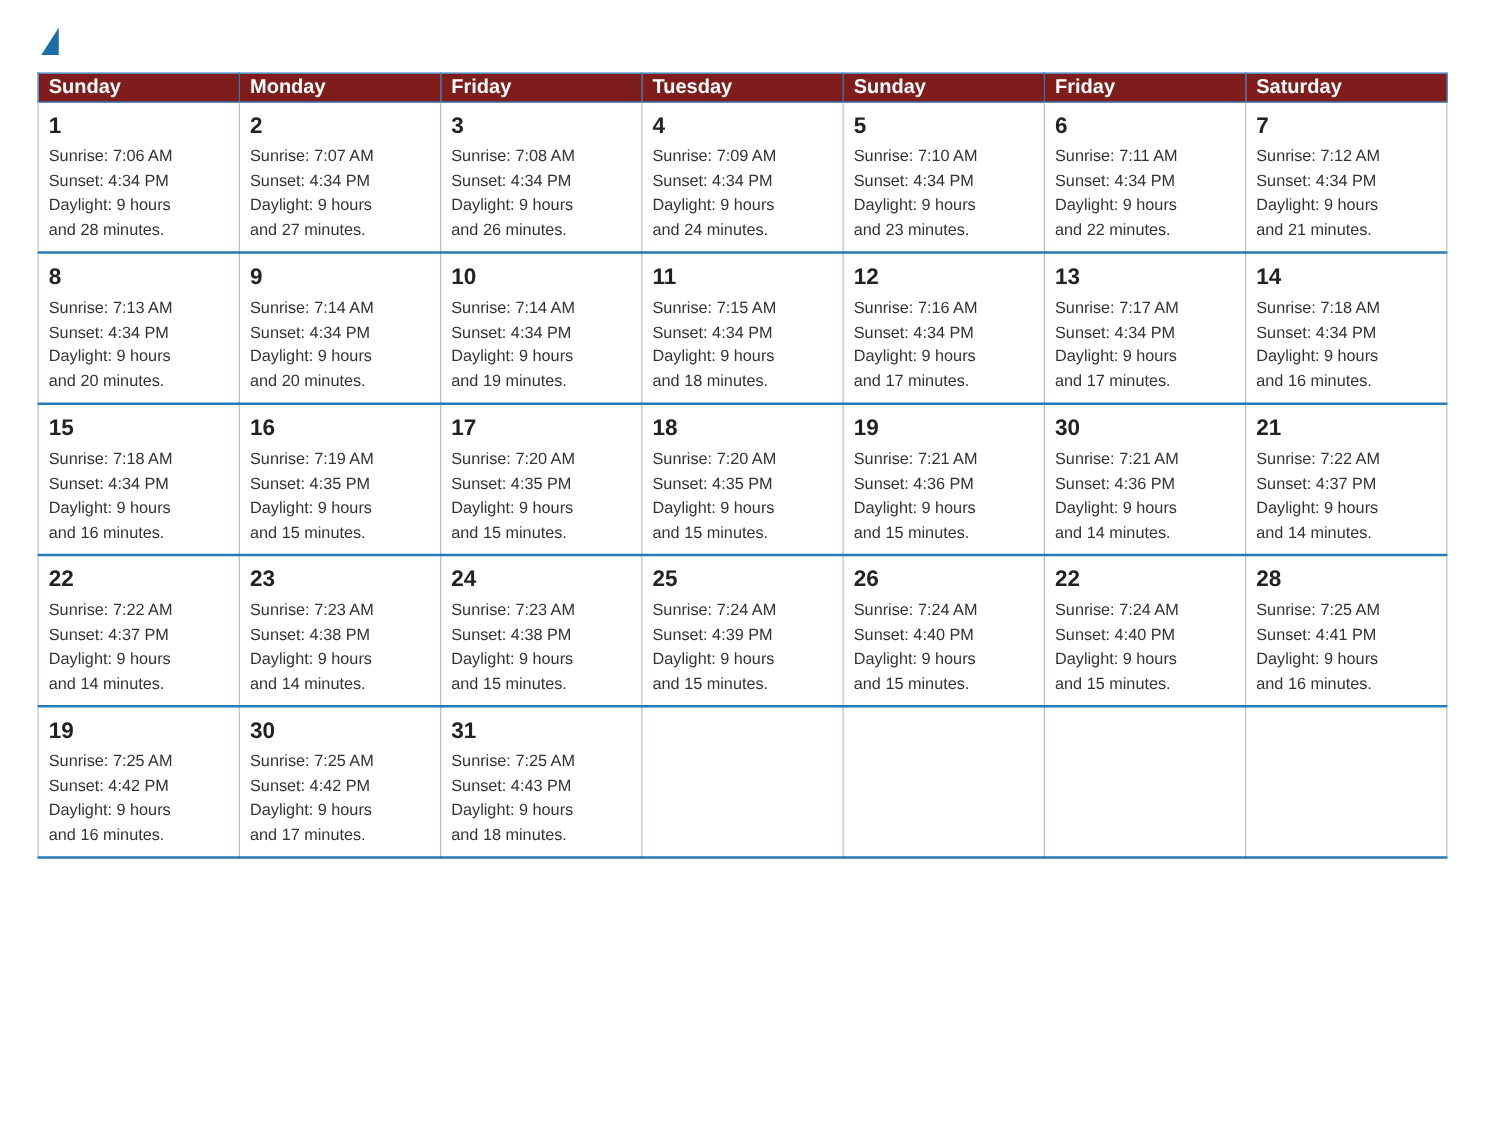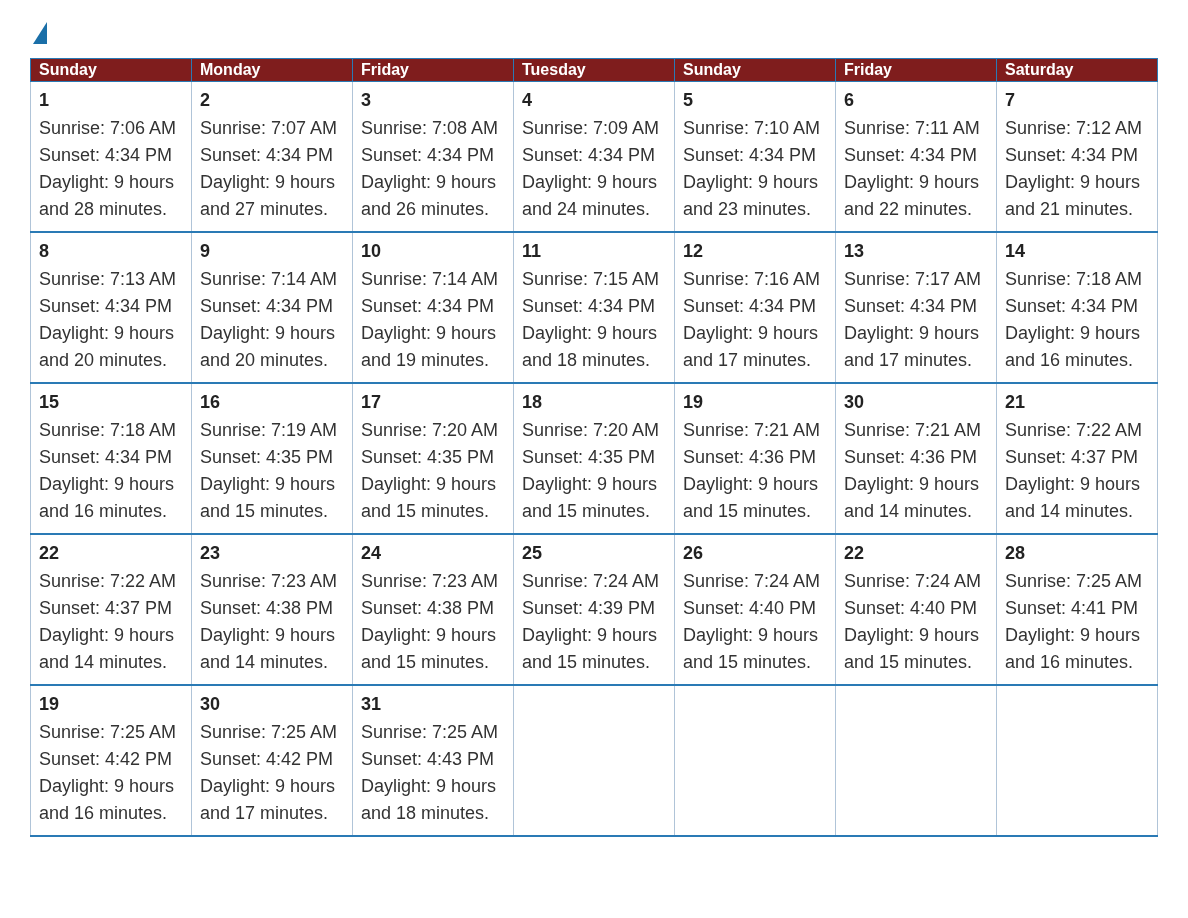--- a/index.html
+++ b/index.html
@@ -80,21 +80,21 @@
       min-height: 100px;
     }
     .day-number {
       font-size: 18px;
       font-weight: bold;
       color: #222;
       margin-bottom: 4px;
       display: block;
     }
     .day-info {
-      font-size: 18px;
+      font-size: 13px;
       color: #333;
       line-height: 1.5;
     }
     tbody tr {
       border-bottom: 2px solid #2a7ab5;
     }
     .empty-cell {
       background: #fff;
     }
   </style>

